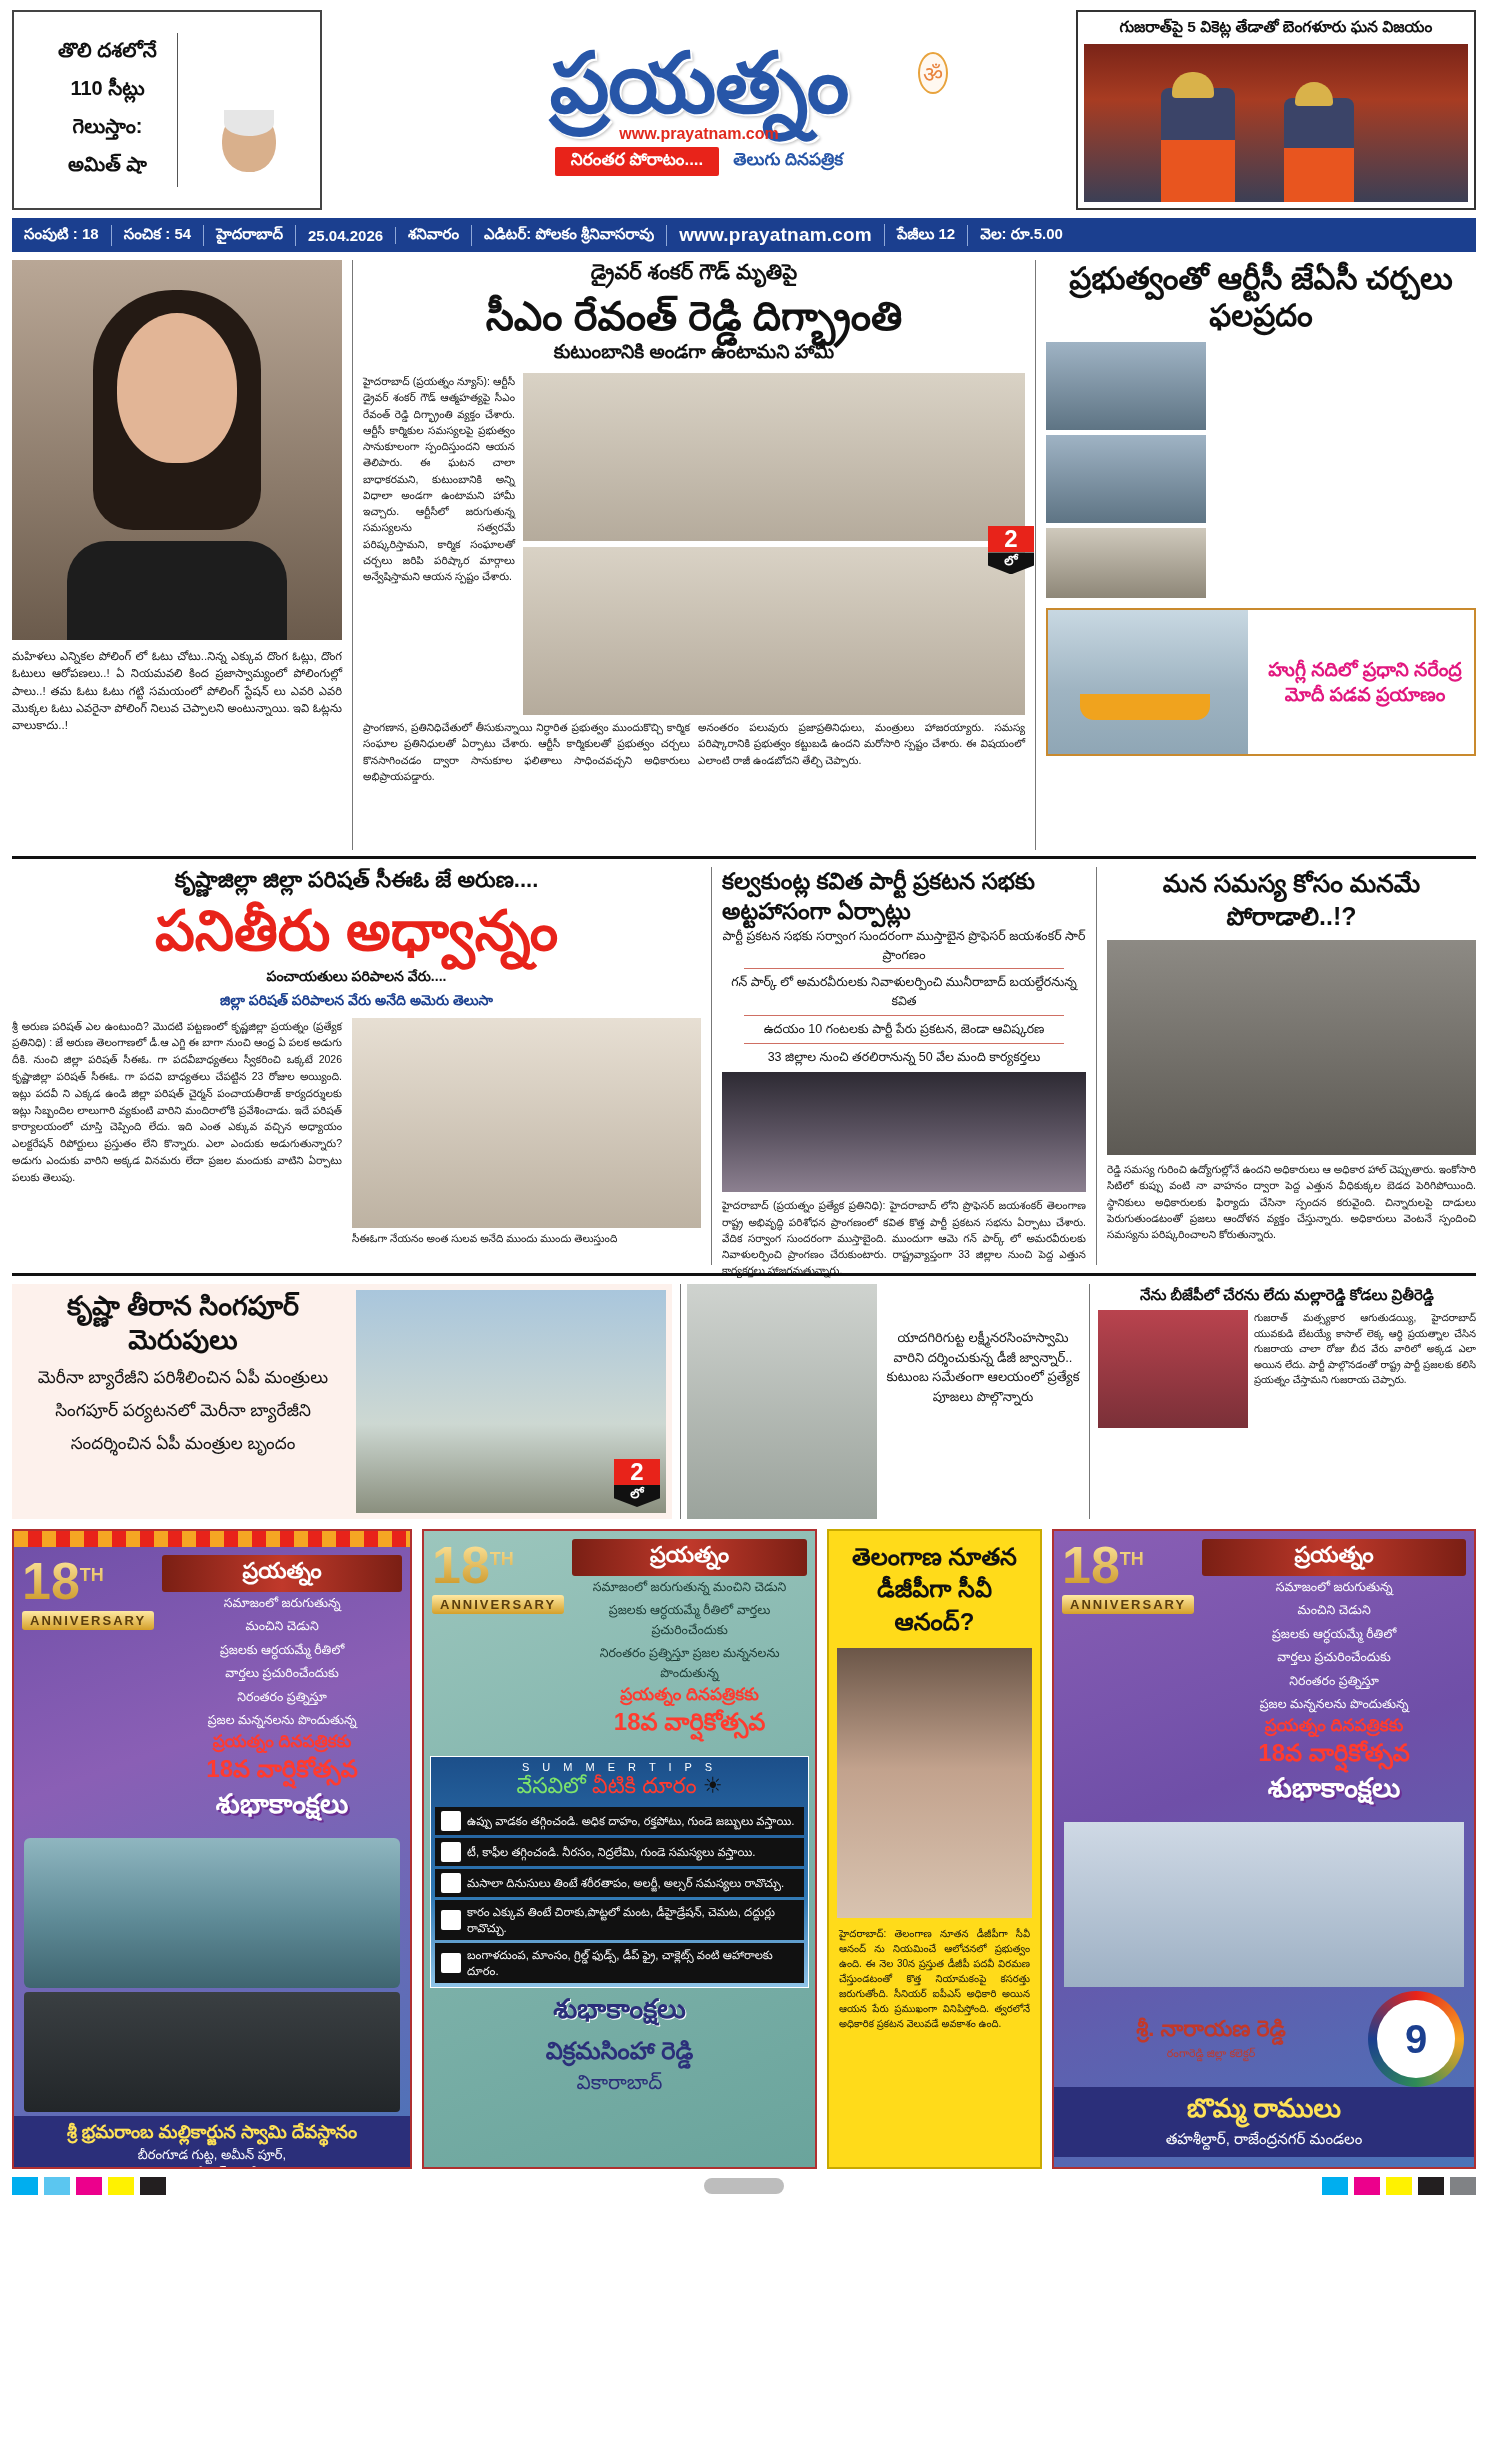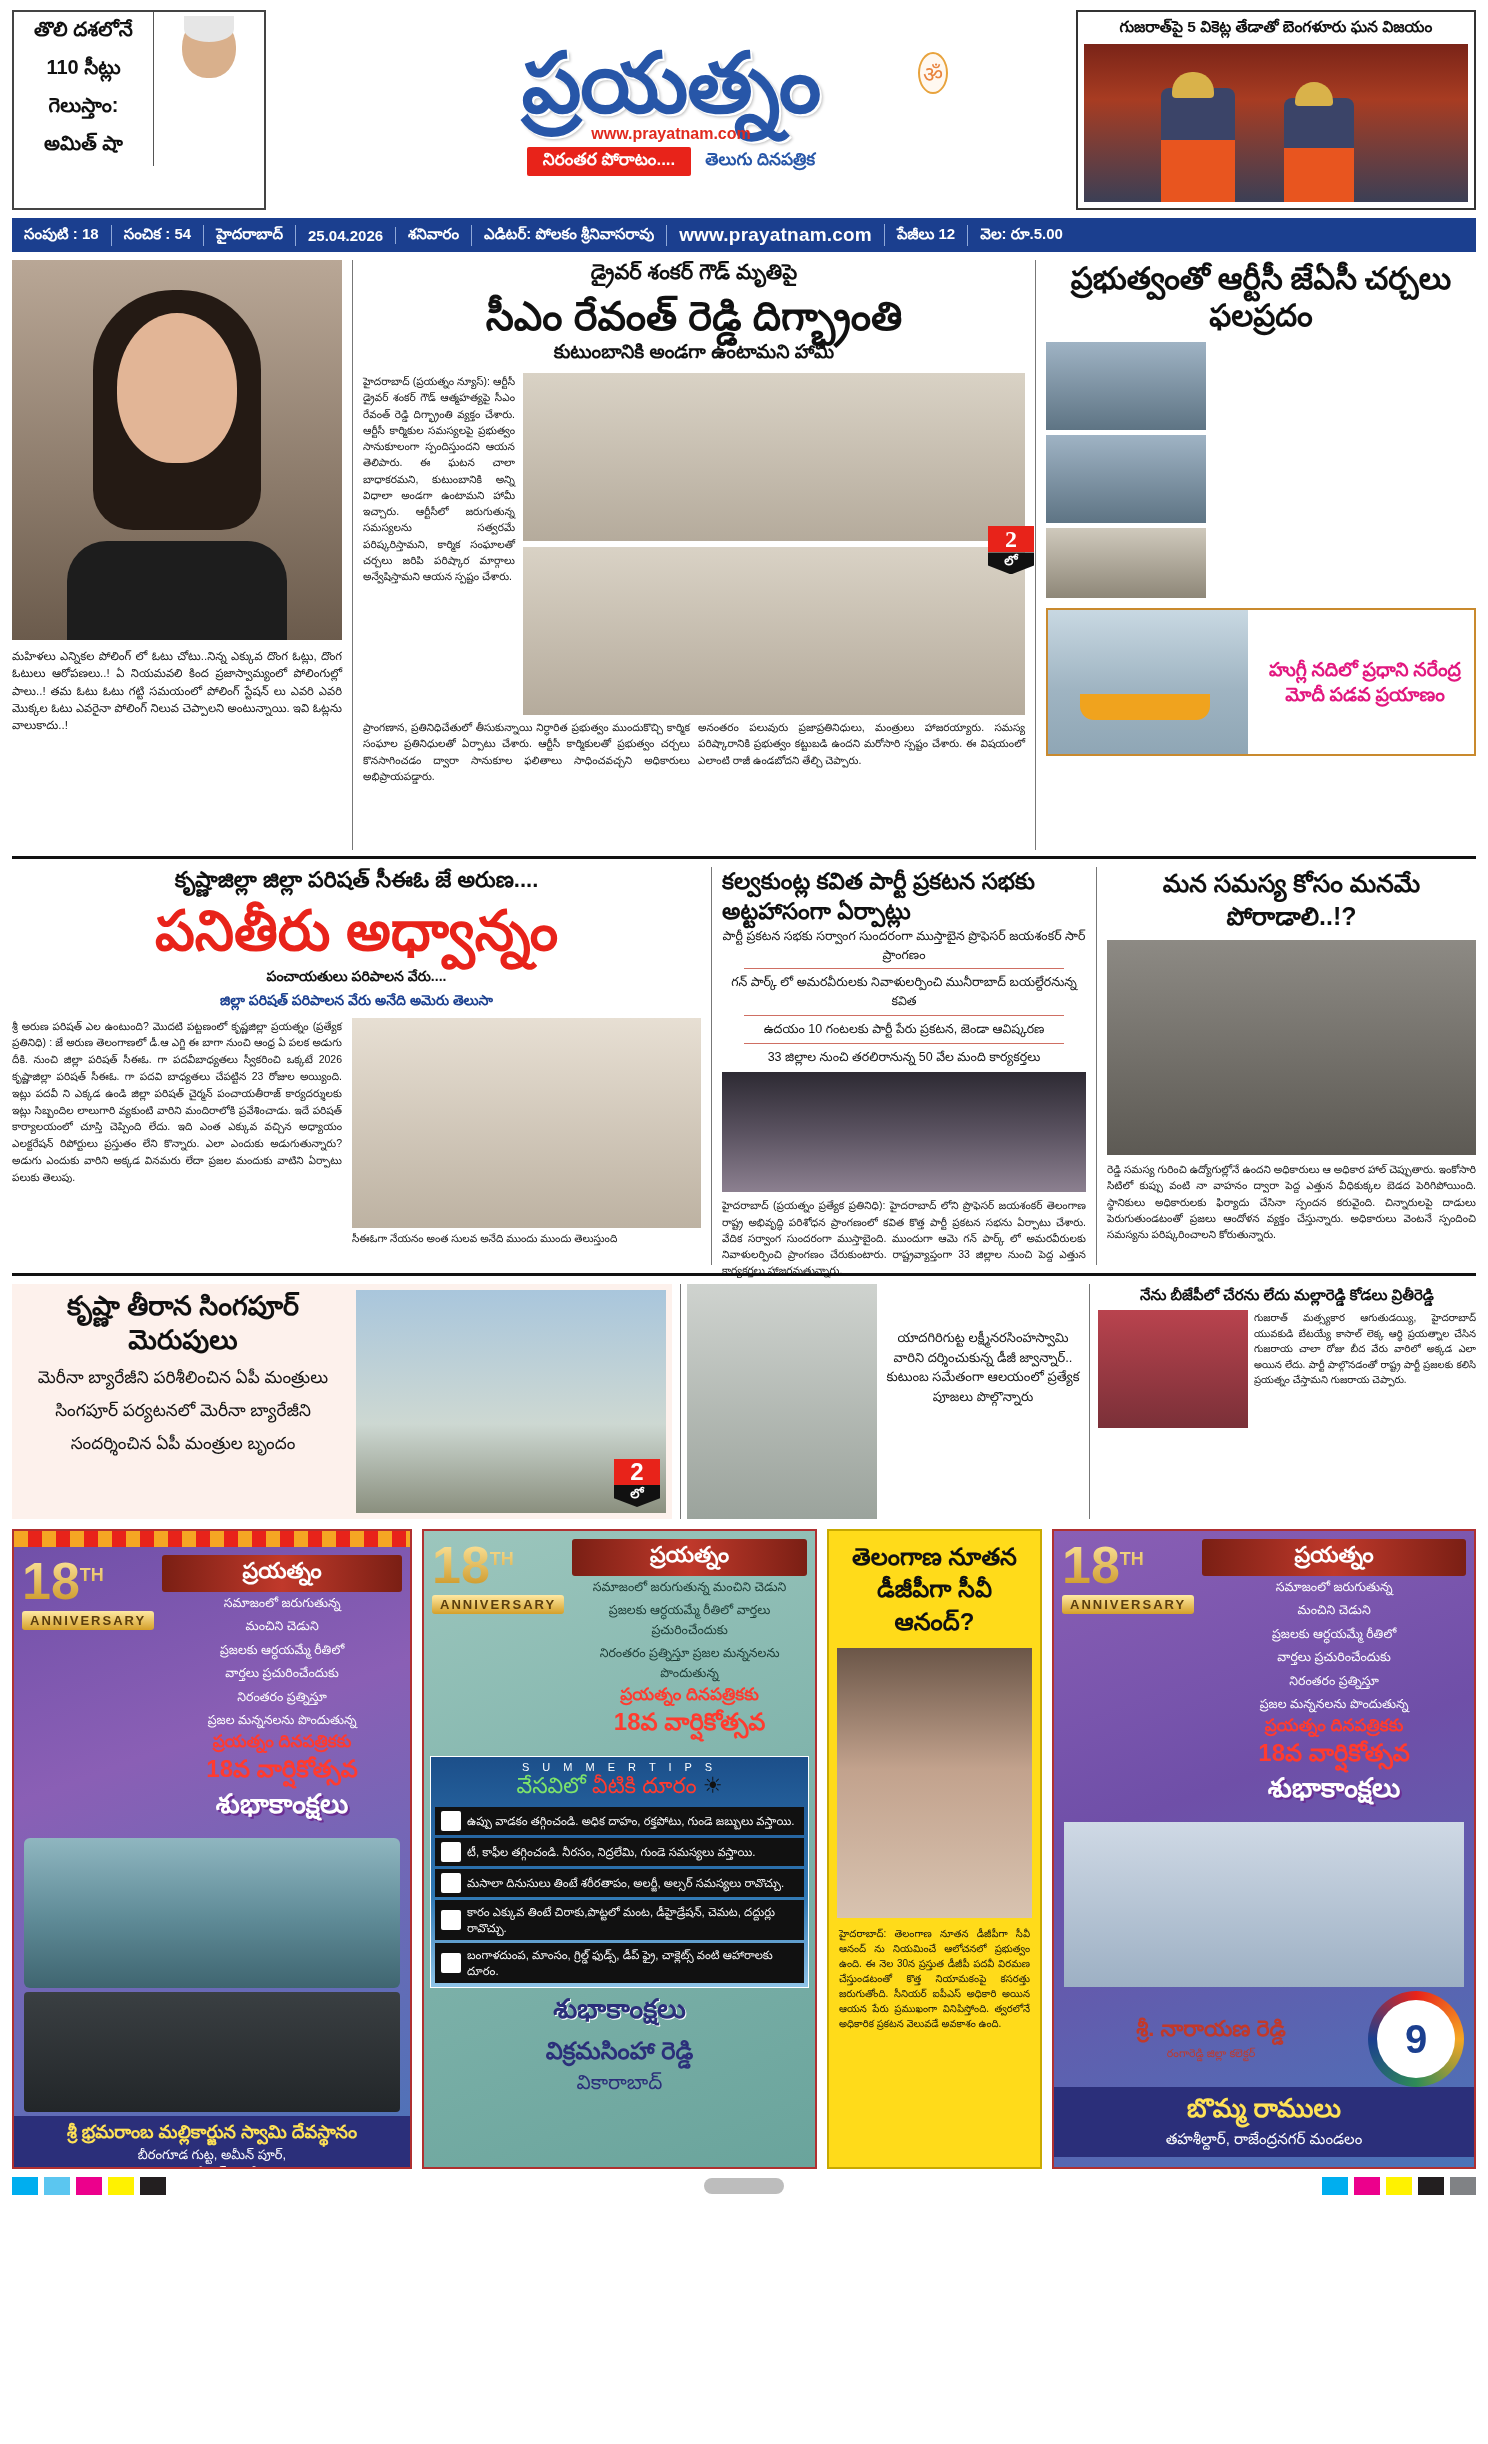--- a/index.html
+++ b/index.html
@@ -12,22 +12,23 @@
     color:#111;
     overflow:hidden;
   }
   .page { width:1488px; height:2444px; position:relative; padding:10px 12px; }
   .ctr { text-align:center; }
   .rule { border-top:1px solid #cf6f63; margin:4px auto; width:88%; }
 
   
   .masthead { display:flex; align-items:stretch; gap:10px; height:200px; }
   .mh-left {
-    width:254px; border:2px solid #444; display:flex; align-items:flex-start;
+    width:310px; border:2px solid #444; display:flex; align-items:center;
     background:#fff;
+    padding-left:24px;
   }
   .mh-left-text {
     width:140px; display:flex; flex-direction:column; justify-content:center;
     gap:10px; padding:6px 4px; font-size:20px; font-weight:bold; text-align:center;
     border-right:1px solid #555;
   }
   .mh-left-photo { flex:1; margin:4px;
      background:linear-gradient(180deg,#9fc6dd 0%,#c2d9e6 40%,#dfe9ef 100%); position:relative;}
   .amit-head{position:absolute;left:50%;top:16%;transform:translateX(-50%);
      width:54px;height:62px;border-radius:50% 50% 46% 46%;background:#d9b08c;}
@@ -90,21 +91,21 @@
   .kicker { font-size:21px; font-weight:bold; text-align:center; }
   .head-xl { font-size:40px; font-weight:bold; text-align:center; line-height:1.15; margin:4px 0 2px;}
   .subhead { font-size:19px; font-weight:bold; text-align:center; margin-bottom:6px;}
   .s1-body { display:flex; gap:8px; margin-top:6px; }
   .s1-text { width:152px; font-size:10.5px; line-height:1.55; text-align:justify; }
   .s1-pics { flex:1; display:flex; flex-direction:column; gap:6px; }
   .s1-pic { height:168px; background:linear-gradient(180deg,#d9d2c5 0%,#b5ab9c 100%); position:relative;}
   .s1-text2 { display:flex; gap:8px; margin-top:4px; }
   .s1-text2 > div { flex:1; font-size:10.5px; line-height:1.55; text-align:justify; }
 
-  .s1-col3 { width:430px;font-family:Liberation Serif, serif; }
+  .s1-col3 { width:430px; }
   .head-l { font-size:31px; font-weight:bold; text-align:center; line-height:1.2; }
   .rtc-row { display:flex; gap:8px; margin-top:8px; }
   .rtc-bullets { flex:1; }
   .rtc-b { font-size:15px; font-weight:bold; text-align:center; line-height:1.45; }
   .rtc-pics { width:160px; display:flex; flex-direction:column; gap:5px; position:relative;}
   .bus-pic { height:88px; background:linear-gradient(180deg,#9fb3c4 0%,#5e7484 100%);}
   .meet-pic { height:70px; background:linear-gradient(180deg,#cfc9bc 0%,#8e8778 100%);}
   .badge2 { position:absolute; left:-58px; bottom:24px; width:46px; }
   .badge2 .num { background:#e8231a; color:#fff; font-size:24px; font-weight:bold;
      text-align:center; line-height:26px; }

